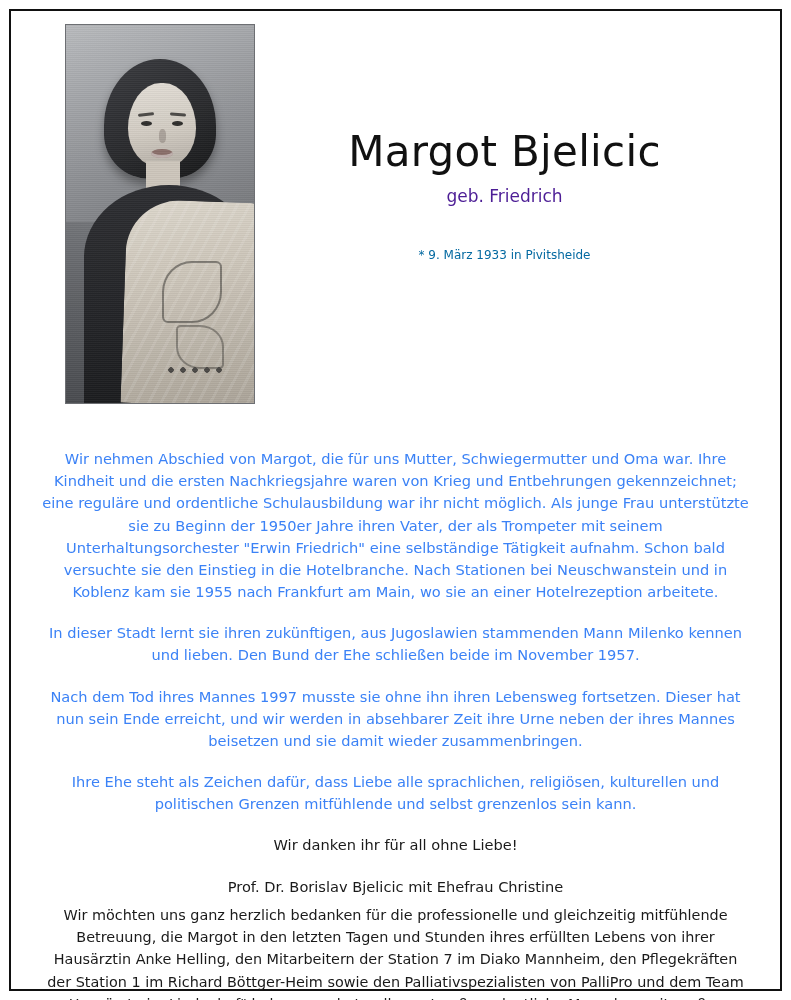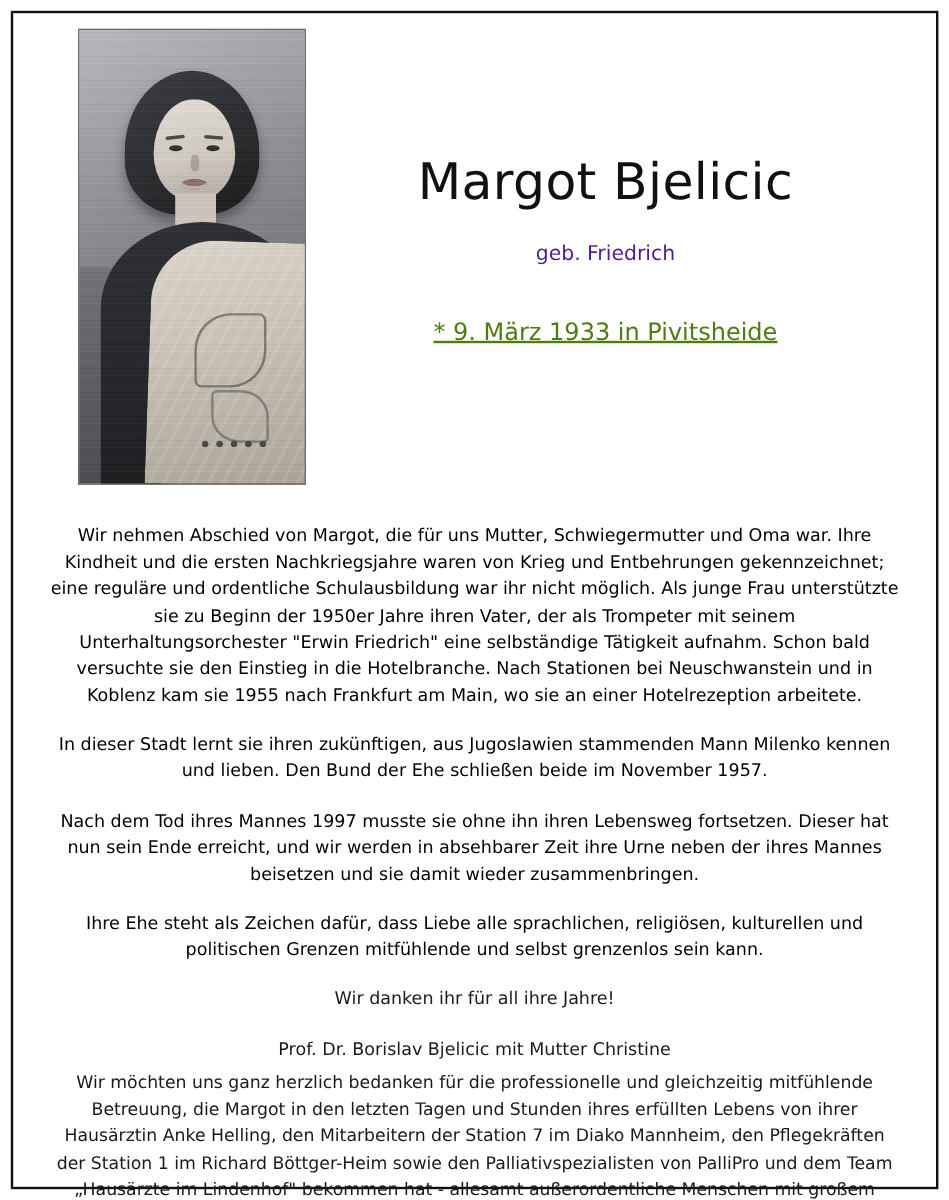--- a/index.html
+++ b/index.html
@@ -195,45 +195,44 @@
     flex: 1 1 auto;
     padding-top: 106px;
     text-align: center;
   }
   .name {
     font-size: 42px;
     font-weight: 400;
     letter-spacing: 0.3px;
     line-height: 1.05;
     color: #111111;
-    margin: 0 0 28px 0;
+    margin: 0 0 12px 0;
   }
   .maiden {
     font-size: 17px;
     margin: 0 0 42px 0;
     color: #4c1d95;
   }
   .date-line {
-    font-size: 20px;
+    font-size: 12px;
     margin: 0 0 16px 0;
-    color: #4d7c0f;
-    text-decoration: underline;
+    color: #0369a1;
   }
   .date-line:last-child { margin-bottom: 0; }
 
   
   .body-text {
     padding: 16px 4px 0 4px;
   }
   p.para {
-    margin: 4px 0 19px 0;
+    margin: 16px 0 19px 0;
     font-size: 14.6px;
     line-height: 1.52;
     text-align: center;
-    color: #000000;
+    color: #3b82f6;
   }
   .thanks-block {
     margin-top: 4px;
   }
   .thanks-block p {
     margin: 0 0 19px 0;
     font-size: 14.6px;
     line-height: 1.52;
     text-align: center;
   }
@@ -292,21 +291,21 @@
 
     </div>
 
     <div class="body-text">
       <p class="para">Wir nehmen Abschied von Margot, die für uns Mutter, Schwiegermutter und Oma war. Ihre Kindheit und die ersten Nachkriegsjahre waren von Krieg und Entbehrungen gekennzeichnet; eine reguläre und ordentliche Schulausbildung war ihr nicht möglich. Als junge Frau unterstützte sie zu Beginn der 1950er Jahre ihren Vater, der als Trompeter mit seinem Unterhaltungsorchester "Erwin Friedrich" eine selbständige Tätigkeit aufnahm. Schon bald versuchte sie den Einstieg in die Hotelbranche. Nach Stationen bei Neuschwanstein und in Koblenz kam sie 1955 nach Frankfurt am Main, wo sie an einer Hotelrezeption arbeitete.</p>
       <p class="para">In dieser Stadt lernt sie ihren zukünftigen, aus Jugoslawien stammenden Mann Milenko kennen und lieben. Den Bund der Ehe schließen beide im November 1957.</p>
       <p class="para">Nach dem Tod ihres Mannes 1997 musste sie ohne ihn ihren Lebensweg fortsetzen. Dieser hat nun sein Ende erreicht, und wir werden in absehbarer Zeit ihre Urne neben der ihres Mannes beisetzen und sie damit wieder zusammenbringen.</p>
       <p class="para">Ihre Ehe steht als Zeichen dafür, dass Liebe alle sprachlichen, religiösen, kulturellen und politischen Grenzen mitfühlende und selbst grenzenlos sein kann.</p>
 
       <div class="thanks-block">
-        <p>Wir danken ihr für all ihre Jahre!</p>
-        <p class="signature">Prof. Dr. Borislav Bjelicic mit Mutter Christine</p>
+        <p>Wir danken ihr für all ohne Liebe!</p>
+        <p class="signature">Prof. Dr. Borislav Bjelicic mit Ehefrau Christine</p>
       </div>
 
       <p class="closing">Wir möchten uns ganz herzlich bedanken für die professionelle und gleichzeitig mitfühlende Betreuung, die Margot in den letzten Tagen und Stunden ihres erfüllten Lebens von ihrer Hausärztin Anke Helling, den Mitarbeitern der Station 7 im Diako Mannheim, den Pflegekräften der Station 1 im Richard Böttger-Heim sowie den Palliativspezialisten von PalliPro und dem Team „Hausärzte im Lindenhof" bekommen hat - allesamt außerordentliche Menschen mit großem Herzen!</p>
     </div>
 
   </div>
 </div>
 
 </body></html>

